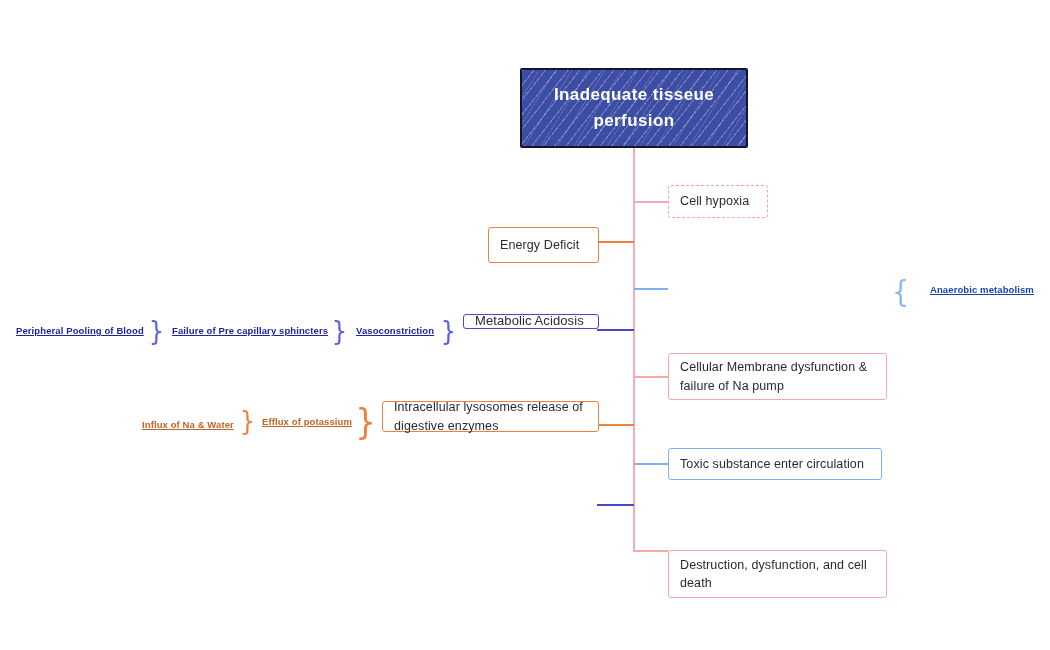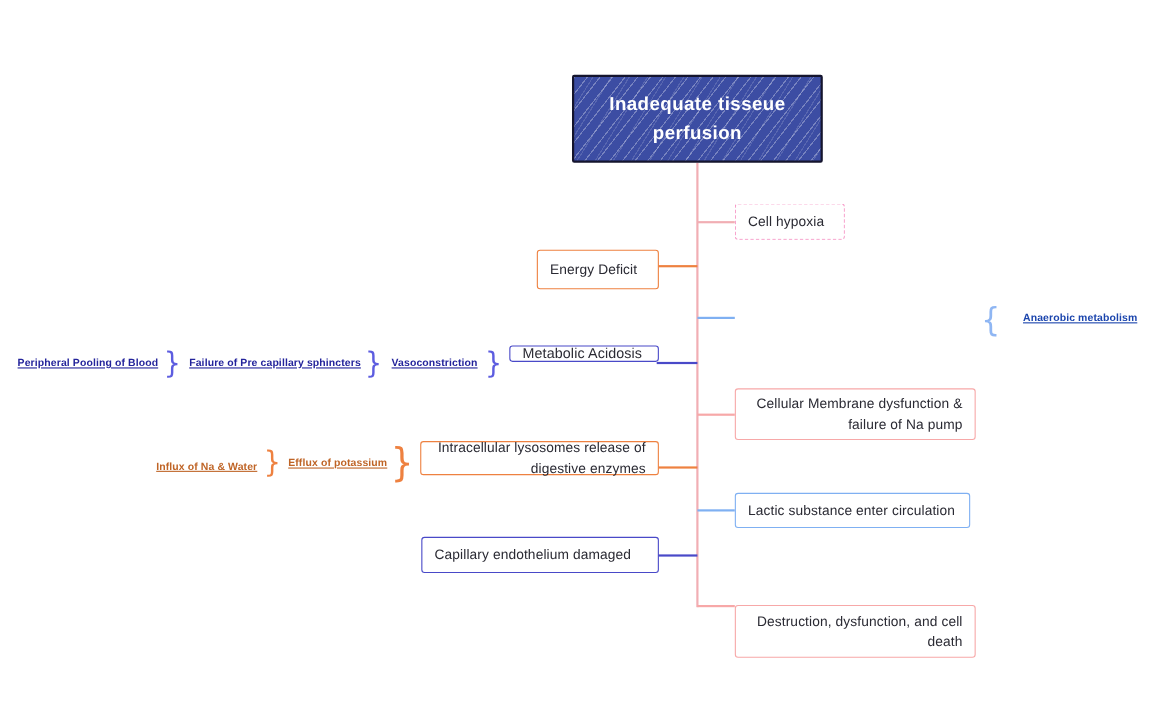--- a/index.html
+++ b/index.html
@@ -1,19 +1,18 @@
 <!DOCTYPE html>
 <html style="--node_fill: #3c4da3; --node_border: #15152e; --title_text: #ffffff; --trunk: #f1aeb4; --salmon: #f7a8a8; --blue: #7fb0f2; --indigo: #4949c8; --orange: #ee8140; --pink: #f79ac8; --ink: #2a2a33; --indigo_text: #23239b; --orange_text: #bf6426; --anno_blue: #1a44ad; --brace_indigo: #5d5de0; --brace_blue: #8fb6f3;"><head>
 <meta charset="utf-8">
 <style>
   html,body{margin:0;padding:0;background:#ffffff;}
   #canvas{
     position:relative;width:1050px;height:650px;overflow:hidden;background:#ffffff;
     font-family:"Liberation Sans","DejaVu Sans",sans-serif;
-    text-align:right;
   }
   
   .conn{position:absolute;height:2px;}
   .trunk{position:absolute;width:2px;background:var(--trunk);}
   .c-trunk{background:var(--trunk);}
   .c-salmon{background:var(--salmon);}
   .c-blue{background:var(--blue);}
   .c-orange{background:var(--orange);}
   .c-indigo{background:var(--indigo);}
   
@@ -89,21 +88,21 @@
   <div class="node pinkdash sh-dr" style="left:668px;top:185px;width:100px;height:33px">
     <span>Cell hypoxia</span>
   </div>
 
 
   <div class="node salmon sh-dr" style="left:668px;top:353px;width:219px;height:47px">
     <span>Cellular Membrane dysfunction &amp; failure of Na pump</span>
   </div>
 
   <div class="node blue sh-dl" style="left:668px;top:448px;width:214px;height:32px">
-    <span>Lactic substance enter circulation</span>
+    <span>Toxic substance enter circulation</span>
   </div>
 
   <div class="node salmon sh-dr" style="left:668px;top:550px;width:219px;height:48px">
     <span>Destruction, dysfunction, and cell death</span>
   </div>
 
   <span class="brace b-blue" style="left:891px;top:277px;font-size:30px">{</span>
   <span class="anno t-blue" style="left:930px;top:284px">Anaerobic metabolism</span>
 
   <div class="node orange sh-dl" style="left:488px;top:227px;width:111px;height:36px">
@@ -111,23 +110,20 @@
   </div>
 
   <div class="node indigo sh-dr" style="left:463px;top:314px;width:136px;height:15px;font-size:13px">
     <span>Metabolic Acidosis</span>
   </div>
 
   <div class="node orange sh-dr" style="left:382px;top:401px;width:217px;height:31px">
     <span>Intracellular lysosomes release of digestive enzymes</span>
   </div>
 
-  <div class="node indigo sh-dl" style="left:383px;top:488px;width:216px;height:33px">
-    <span>Capillary endothelium damaged</span>
-  </div>
 
   <span class="anno t-indigo" style="left:16px;top:325px">Peripheral Pooling of Blood</span>
   <span class="brace b-indigo" style="left:148px;top:317px;font-size:27px">}</span>
   <span class="anno t-indigo" style="left:172px;top:325px">Failure of Pre capillary sphincters</span>
   <span class="brace b-indigo" style="left:331px;top:317px;font-size:27px">}</span>
   <span class="anno t-indigo" style="left:356px;top:325px">Vasoconstriction</span>
   <span class="brace b-indigo" style="left:440px;top:317px;font-size:27px">}</span>
 
   <span class="anno t-orange" style="left:142px;top:419px">Influx of Na &amp; Water</span>
   <span class="brace b-orange" style="left:239px;top:407px;font-size:27px">}</span>

